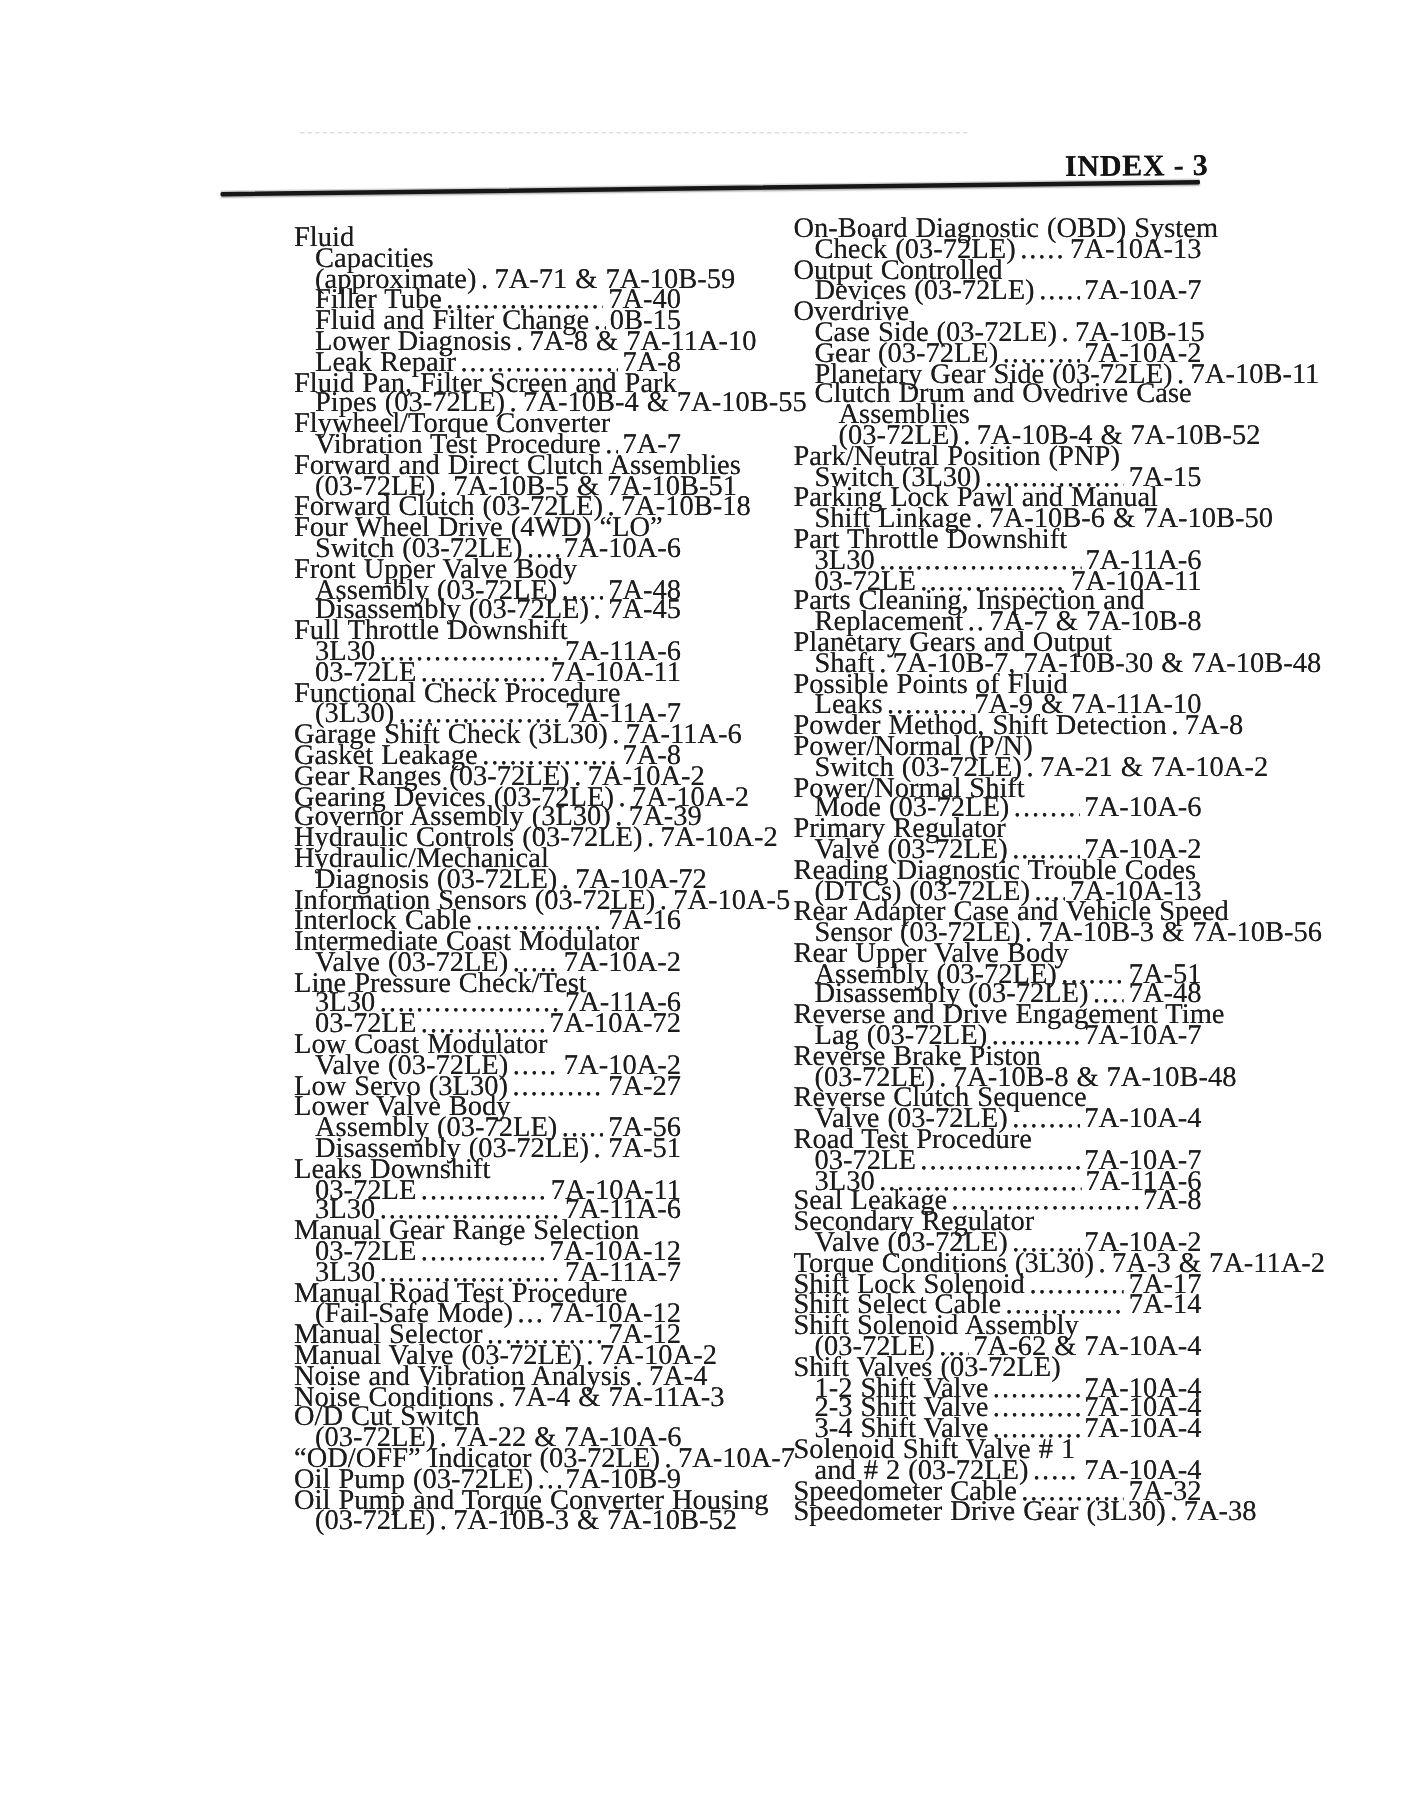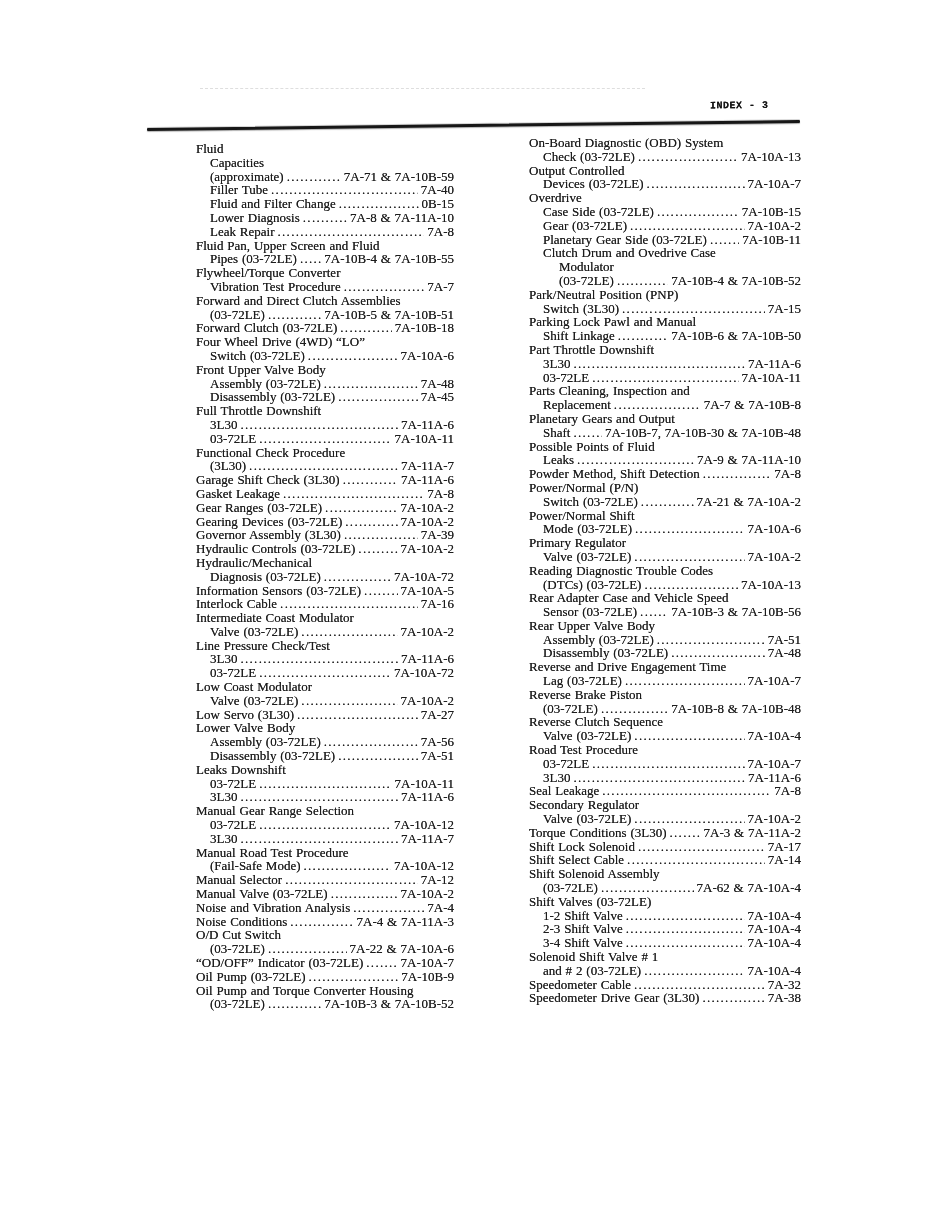--- a/index.html
+++ b/index.html
@@ -10,37 +10,38 @@
     overflow:hidden;
     font-family:"Liberation Serif","DejaVu Serif",serif;
     color:#1c1c1c;
   }
   .scan-noise{
     position:absolute;left:200px;top:88px;width:445px;height:0;
     border-top:1px dashed #d6d6d6;opacity:.8;
   }
   .page-header{
     position:absolute;left:710px;top:100px;width:90px;
-    font-family:Liberation Mono, monospace;
-    font-weight:bold;font-size:10px;letter-spacing:.5px;color:#141414;
+    font-family:Liberation Serif, serif;
+    font-weight:bold;font-size:20px;letter-spacing:.5px;color:#141414;
     white-space:nowrap;
     transform:rotate(-0.5deg);
     text-shadow:0 0 .4px #333;
   }
   .header-rule{
     position:absolute;left:147px;top:124px;width:653px;height:3px;
     background:#171717;border-radius:1px;
     transform:rotate(-0.7deg);
     box-shadow:0 1px 1px rgba(40,40,40,.35), 0 -1px 0 rgba(90,90,90,.25);
   }
   .index-col{
     position:absolute;
-    font-size:13px;line-height:13.8px;
+    font-size:19px;line-height:13.8px;
     word-spacing:.6px;
     text-shadow:0 0 .35px #4a4a4a;
+    margin-top:10px;
   }
   .col-left{left:196px;top:142px;width:258px;}
   .col-right{left:529px;top:136px;width:272px;}
   .line{display:flex;align-items:baseline;}
   .line .lbl{white-space:nowrap;}
   .line .lead{
     flex:1 1 auto;overflow:hidden;min-width:6px;
     white-space:nowrap;margin:0 3px 0 3px;
   }
   .line .lead::after{
@@ -87,21 +88,21 @@
       <span class="lbl">Lower Diagnosis</span>
       <span class="lead"></span>
       <span class="ref">7A-8 &amp; 7A-11A-10</span>
     </div>
     <div class="line i1">
       <span class="lbl">Leak Repair</span>
       <span class="lead"></span>
       <span class="ref">7A-8</span>
     </div>
     <div class="line i0">
-      <span class="lbl">Fluid Pan, Upper Screen and Fluid</span>
+      <span class="lbl">Fluid Pan, Filter Screen and Park</span>
     </div>
     <div class="line i1">
       <span class="lbl">Pipes (03-72LE)</span>
       <span class="lead"></span>
       <span class="ref">7A-10B-4 &amp; 7A-10B-55</span>
     </div>
     <div class="line i0">
       <span class="lbl">Flywheel/Torque Converter</span>
     </div>
     <div class="line i1">
@@ -373,21 +374,21 @@
     </div>
     <div class="line i1">
       <span class="lbl">Planetary Gear Side (03-72LE)</span>
       <span class="lead"></span>
       <span class="ref">7A-10B-11</span>
     </div>
     <div class="line i1">
       <span class="lbl">Clutch Drum and Ovedrive Case</span>
     </div>
     <div class="line i2">
-      <span class="lbl">Modulator</span>
+      <span class="lbl">Assemblies</span>
     </div>
     <div class="line i2">
       <span class="lbl">(03-72LE)</span>
       <span class="lead"></span>
       <span class="ref">7A-10B-4 &amp; 7A-10B-52</span>
     </div>
     <div class="line i0">
       <span class="lbl">Park/Neutral Position (PNP)</span>
     </div>
     <div class="line i1">

